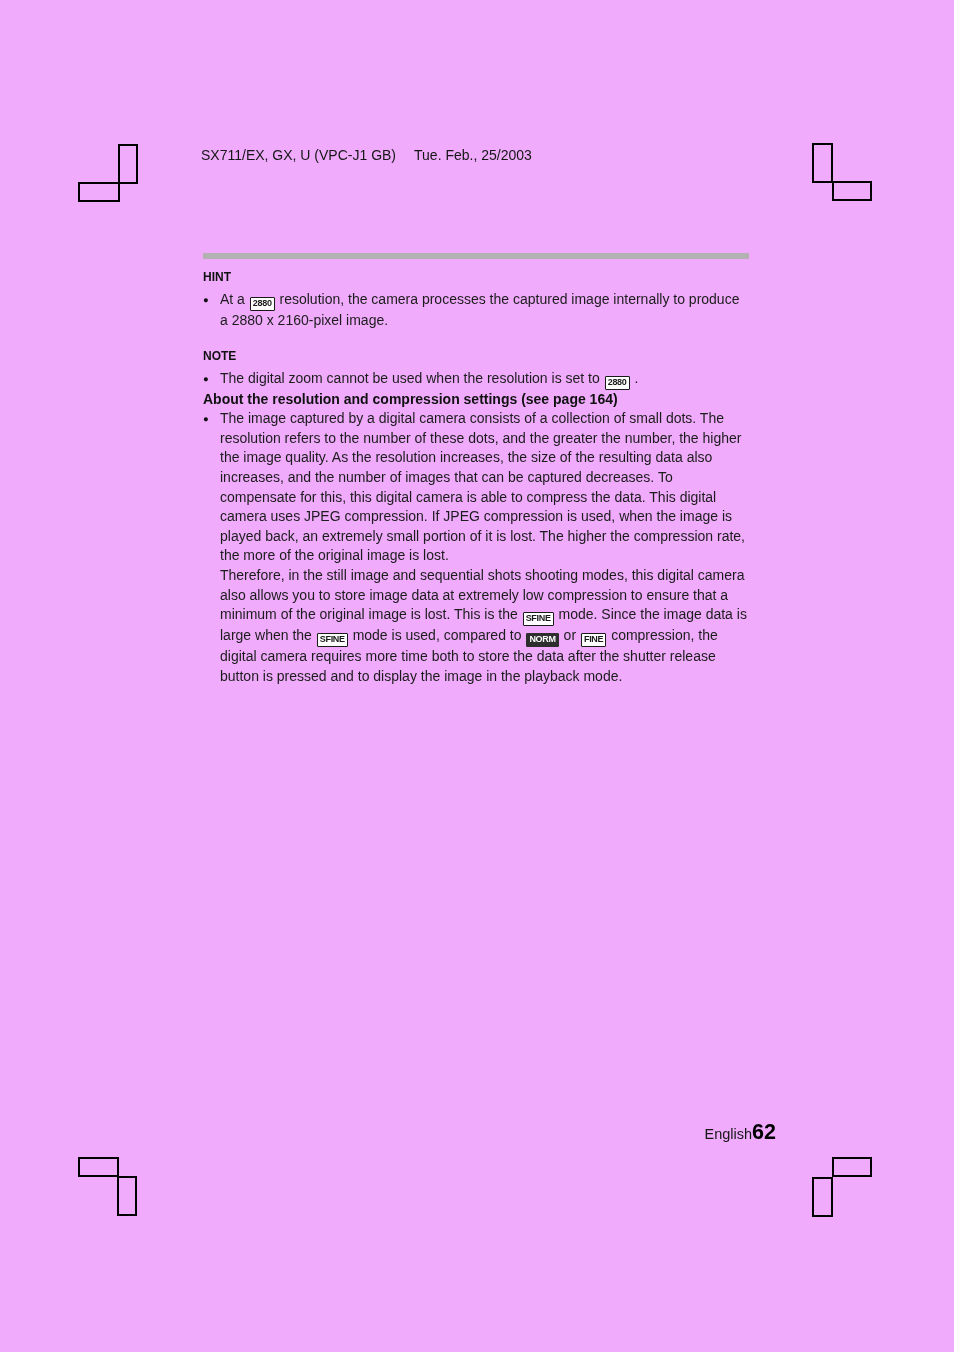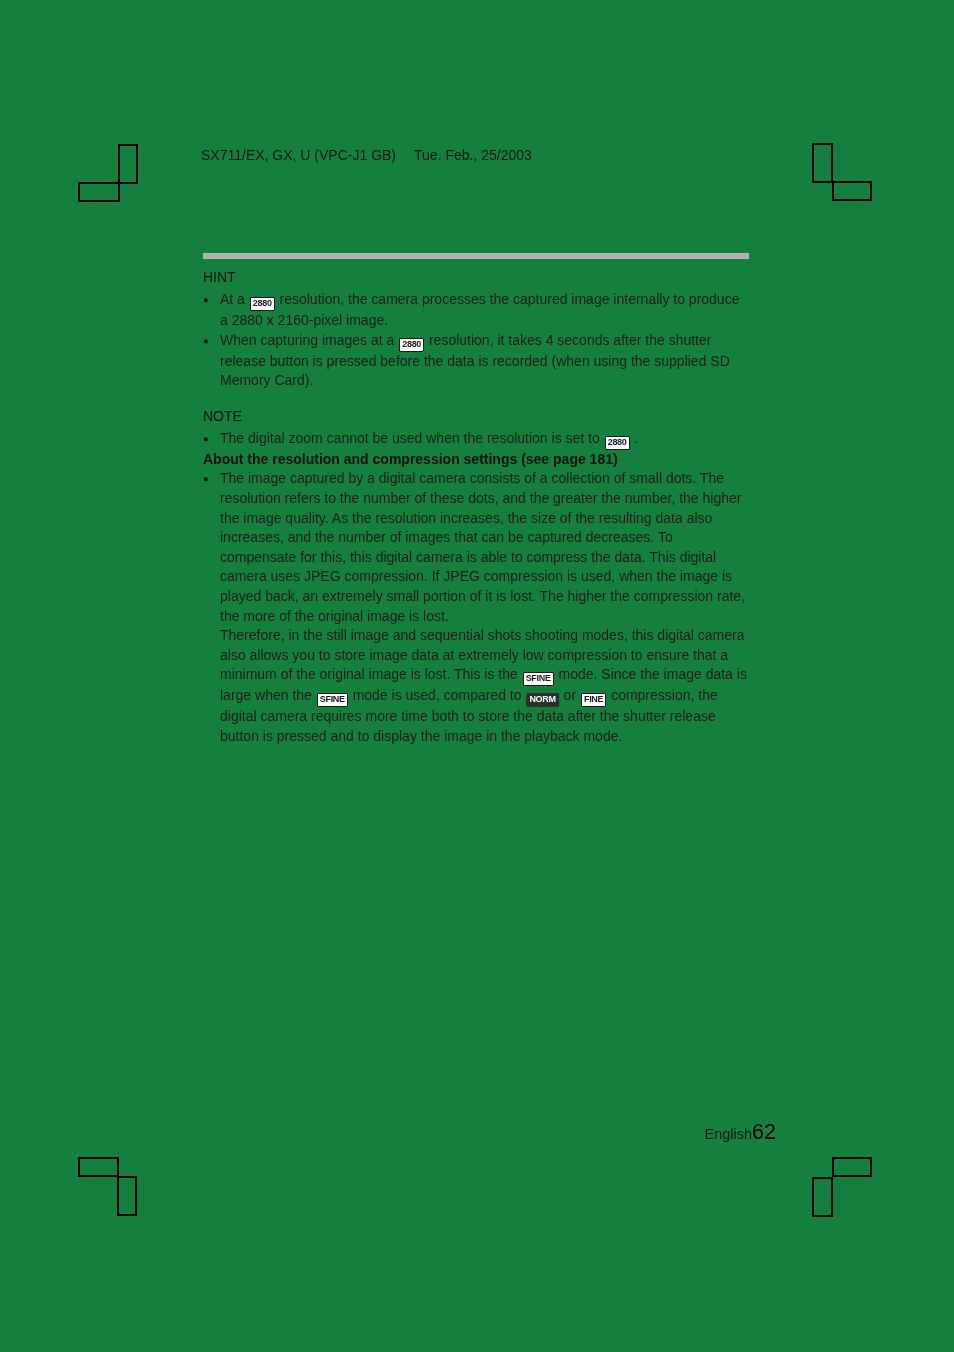--- a/index.html
+++ b/index.html
@@ -4,21 +4,21 @@
 <style>
   html, body { margin: 0; padding: 0; }
   body {
     width: 954px; height: 1352px;
     background: #ffffff;
     font-family: "Liberation Sans", sans-serif;
     color: #1c1c1c;
     position: relative;
     overflow: hidden;
   }
-  #page { position: absolute; inset: 0; background: #15803d; }
+  #page { position: absolute; inset: 0; background: #f0abfc; }
 
   
   .mark {
     position: absolute;
     border: 2px solid #000;
     box-sizing: border-box;
     background: transparent;
   }
 
   
@@ -39,22 +39,22 @@
     font-size: 14px;
     line-height: 19.6px;
     color: #1c1c1c;
   }
   .rule {
     width: 100%; height: 6px;
     background: #b2b2b2;
   }
   .section-title {
     margin: 8px 0 3px 0;
-    font-size: 14px;
-    font-weight: normal;
+    font-size: 12px;
+    font-weight: bold;
     line-height: 20px;
     color: #111;
   }
   .section-title.note-gap { margin-top: 15px; }
   .li {
     position: relative;
     padding-left: 17px;
     margin: 0;
   }
   .li::before {
@@ -99,21 +99,21 @@
   }
 
   
   .footer {
     position: absolute;
     right: 178px; top: 1120px;
     display: flex; align-items: baseline; 
     white-space: nowrap;
   }
   .footer .lang { font-size: 14.5px; color: #161616; }
-  .footer .pageno { font-size: 21.5px; font-weight: normal; color: #000; }
+  .footer .pageno { font-size: 21.5px; font-weight: bold; color: #000; }
 </style>
 </head>
 <body>
 
 <div id="page">
 
   <div class="mark" style="left:118px; top:144px; width:20px; height:40px;"></div>
   <div class="mark" style="left:78px; top:182px; width:42px; height:20px;"></div>
 
   <div class="mark" style="left:812px; top:143px; width:21px; height:40px;"></div>
@@ -131,27 +131,26 @@
   </div>
 
   <div class="content">
 
     <div class="rule"></div>
 
     <div class="section-title">HINT</div>
 
     <p class="li"><span>At a </span><span class="ic">2880</span><span> resolution, the camera processes the captured image internally to produce a 2880 x 2160-pixel image.</span></p>
 
-    <p class="li"><span>When capturing images at a </span><span class="ic">2880</span><span> resolution, it takes 4 seconds after the shutter release button is pressed before the data is recorded (when using the supplied SD Memory Card).</span></p>
 
     <div class="section-title note-gap">NOTE</div>
 
     <p class="li"><span>The digital zoom cannot be used when the resolution is set to </span><span class="ic">2880</span><span> .</span></p>
 
-    <p class="subhead">About the resolution and compression settings (see page 181)</p>
+    <p class="subhead">About the resolution and compression settings (see page 164)</p>
 
     <p class="li"><span>The image captured by a digital camera consists of a collection of small dots. The resolution refers to the number of these dots, and the greater the number, the higher the image quality. As the resolution increases, the size of the resulting data also increases, and the number of images that can be captured decreases. To compensate for this, this digital camera is able to compress the data. This digital camera uses JPEG compression. If JPEG compression is used, when the image is played back, an extremely small portion of it is lost. The higher the compression rate, the more of the original image is lost.</span></p>
 
     <p class="indent-para"><span>Therefore, in the still image and sequential shots shooting modes, this digital camera also allows you to store image data at extremely low compression to ensure that a minimum of the original image is lost. This is the </span><span class="ic">SFINE</span><span> mode. Since the image data is large when the </span><span class="ic">SFINE</span><span> mode is used, compared to </span><span class="ic inv">NORM</span><span> or </span><span class="ic">FINE</span><span> compression, the digital camera requires more time both to store the data after the shutter release button is pressed and to display the image in the playback mode.</span></p>
 
   </div>
 
   <div class="footer">
     <span class="lang">English</span>
     <span class="pageno">62</span>

